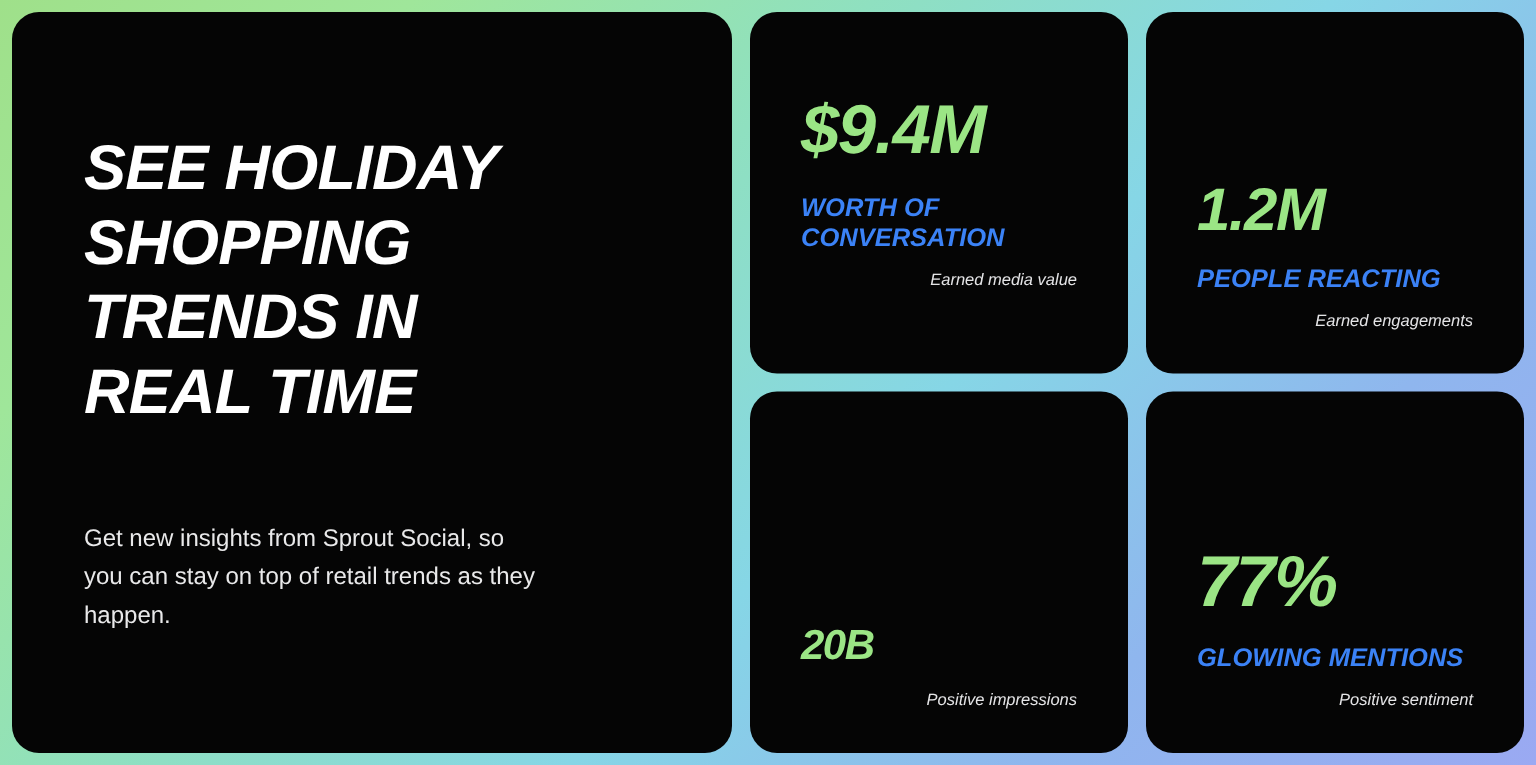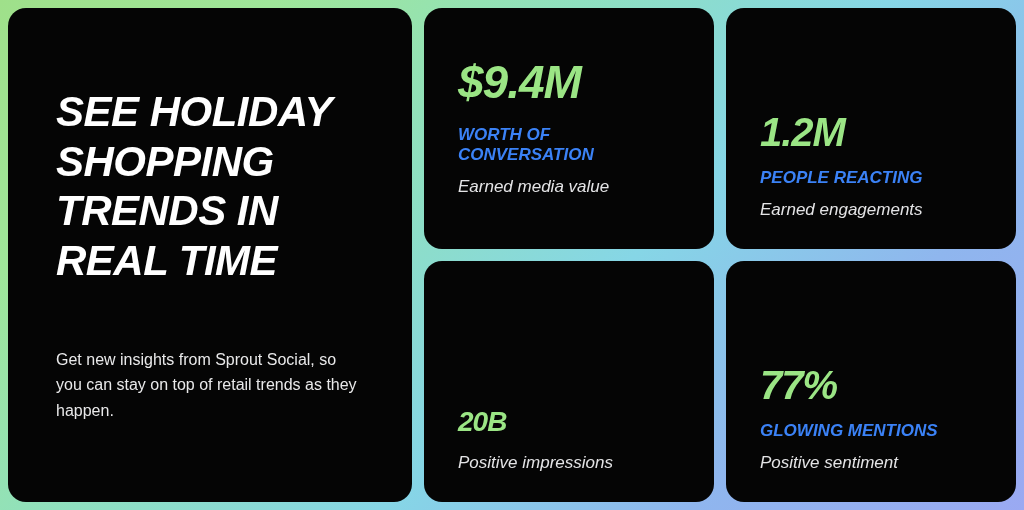--- a/index.html
+++ b/index.html
@@ -17,21 +17,21 @@
     position: relative;
     width: 1024px;
     height: 510px;
     box-sizing: border-box;
     background: linear-gradient(135deg, #9fe08a 0%, #9fe69a 18%, #8fe0c0 38%, #86d6e6 58%, #8fb6ee 78%, #9aa9f2 100%);
     padding: 8px;
     display: flex;
     gap: 12px;
   }
   .left-panel {
-    width: 404px;
+    width: 480px;
     background: #050505;
     border-radius: 18px;
     box-sizing: border-box;
     padding: 56px 48px;
     display: flex;
     flex-direction: column;
     justify-content: center;
     gap: 36px;
   }
   .headline {
@@ -92,28 +92,29 @@
     text-transform: uppercase;
     line-height: 1.22;
     margin: 0 0 10px 0;
     max-width: 200px;
   }
   .stat-label .line {
     display: block;
   }
   .stat-sub {
     color: #e4e4e6;
-    font-size: 17px;
+    font-size: 11px;
     font-style: italic;
     line-height: 1.3;
     margin: 0;
+    text-align: right;
   }
   .card-2 .stat-value { font-size: 40px; margin-bottom: 16px; }
   .card-3 .stat-value { font-size: 28px; margin-bottom: 16px; }
-  .card-4 .stat-value { font-size: 40px; margin-bottom: 16px; }
+  .card-4 .stat-value { font-size: 48px; margin-bottom: 16px; }
 </style>
 </head>
 <body>
 
 <div class="stage">
 
   <div class="left-panel">
     <h1 class="headline">
       <span class="line">SEE HOLIDAY</span>
       <span class="line">SHOPPING</span>

